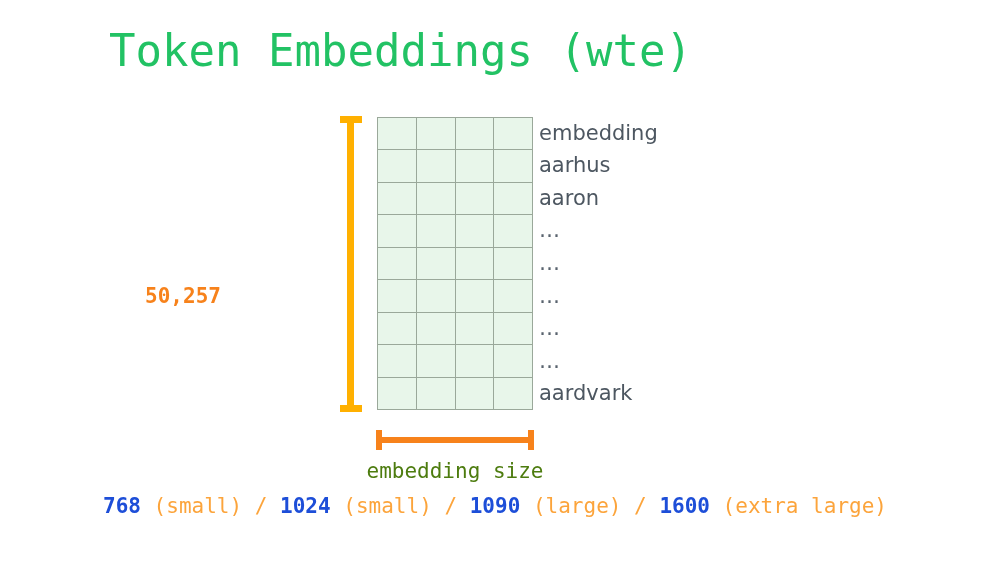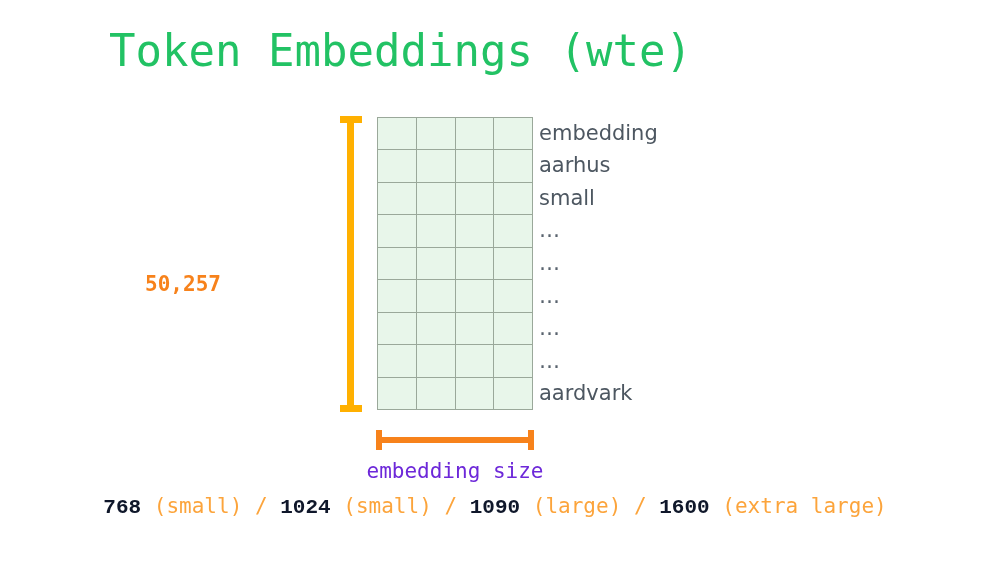--- a/index.html
+++ b/index.html
@@ -119,21 +119,21 @@
     text-align: center;
     font-family: "DejaVu Sans Mono", monospace;
     font-size: 21px;
     line-height: 26px;
     color: #fca43b;
     white-space: nowrap;
   }
   .vocab-value {
     position: absolute;
     left: 24px;
-    top: 271px;
+    top: 283px;
     width: 318px;
     text-align: center;
     font-family: "DejaVu Sans Mono", monospace;
     font-size: 21px;
     line-height: 26px;
     font-weight: bold;
     color: #f7821b;
     white-space: nowrap;
   }
 
@@ -166,40 +166,39 @@
 
   .embed-label {
     position: absolute;
     left: 295px;
     top: 458px;
     width: 320px;
     text-align: center;
     font-family: "DejaVu Sans Mono", monospace;
     font-size: 21px;
     line-height: 26px;
-    color: #6d28d9;
+    color: #4d7c0f;
     white-space: nowrap;
   }
 
   
   .sizes {
     position: absolute;
     left: 0;
     top: 492px;
     width: 990px;
     text-align: center;
     font-family: "DejaVu Sans Mono", monospace;
     font-size: 21px;
     line-height: 28px;
     white-space: nowrap;
   }
   .sizes .num {
     font-weight: bold;
-    color: #0f172a;
-    font-family: Liberation Mono, monospace;
+    color: #1d4ed8;
   }
   .sizes .word {
     color: #fca43b;
   }
   .sizes .sep {
     color: #fca43b;
   }
 </style>
 </head>
 <body>
@@ -251,21 +250,21 @@
       <div class="cell"></div>
       <div class="cell"></div>
       <div class="cell"></div>
       <div class="cell"></div>
       <div class="cell"></div>
     </div>
 
   <div class="row-labels" id="row-labels">
       <div class="row-label">embedding</div>
       <div class="row-label">aarhus</div>
-      <div class="row-label">small</div>
+      <div class="row-label">aaron</div>
       <div class="row-label ellipsis">…</div>
       <div class="row-label ellipsis">…</div>
       <div class="row-label ellipsis">…</div>
       <div class="row-label ellipsis">…</div>
       <div class="row-label ellipsis">…</div>
       <div class="row-label">aardvark</div>
     </div>
 
   <div class="hbracket">
     <div class="cap-left"></div>

